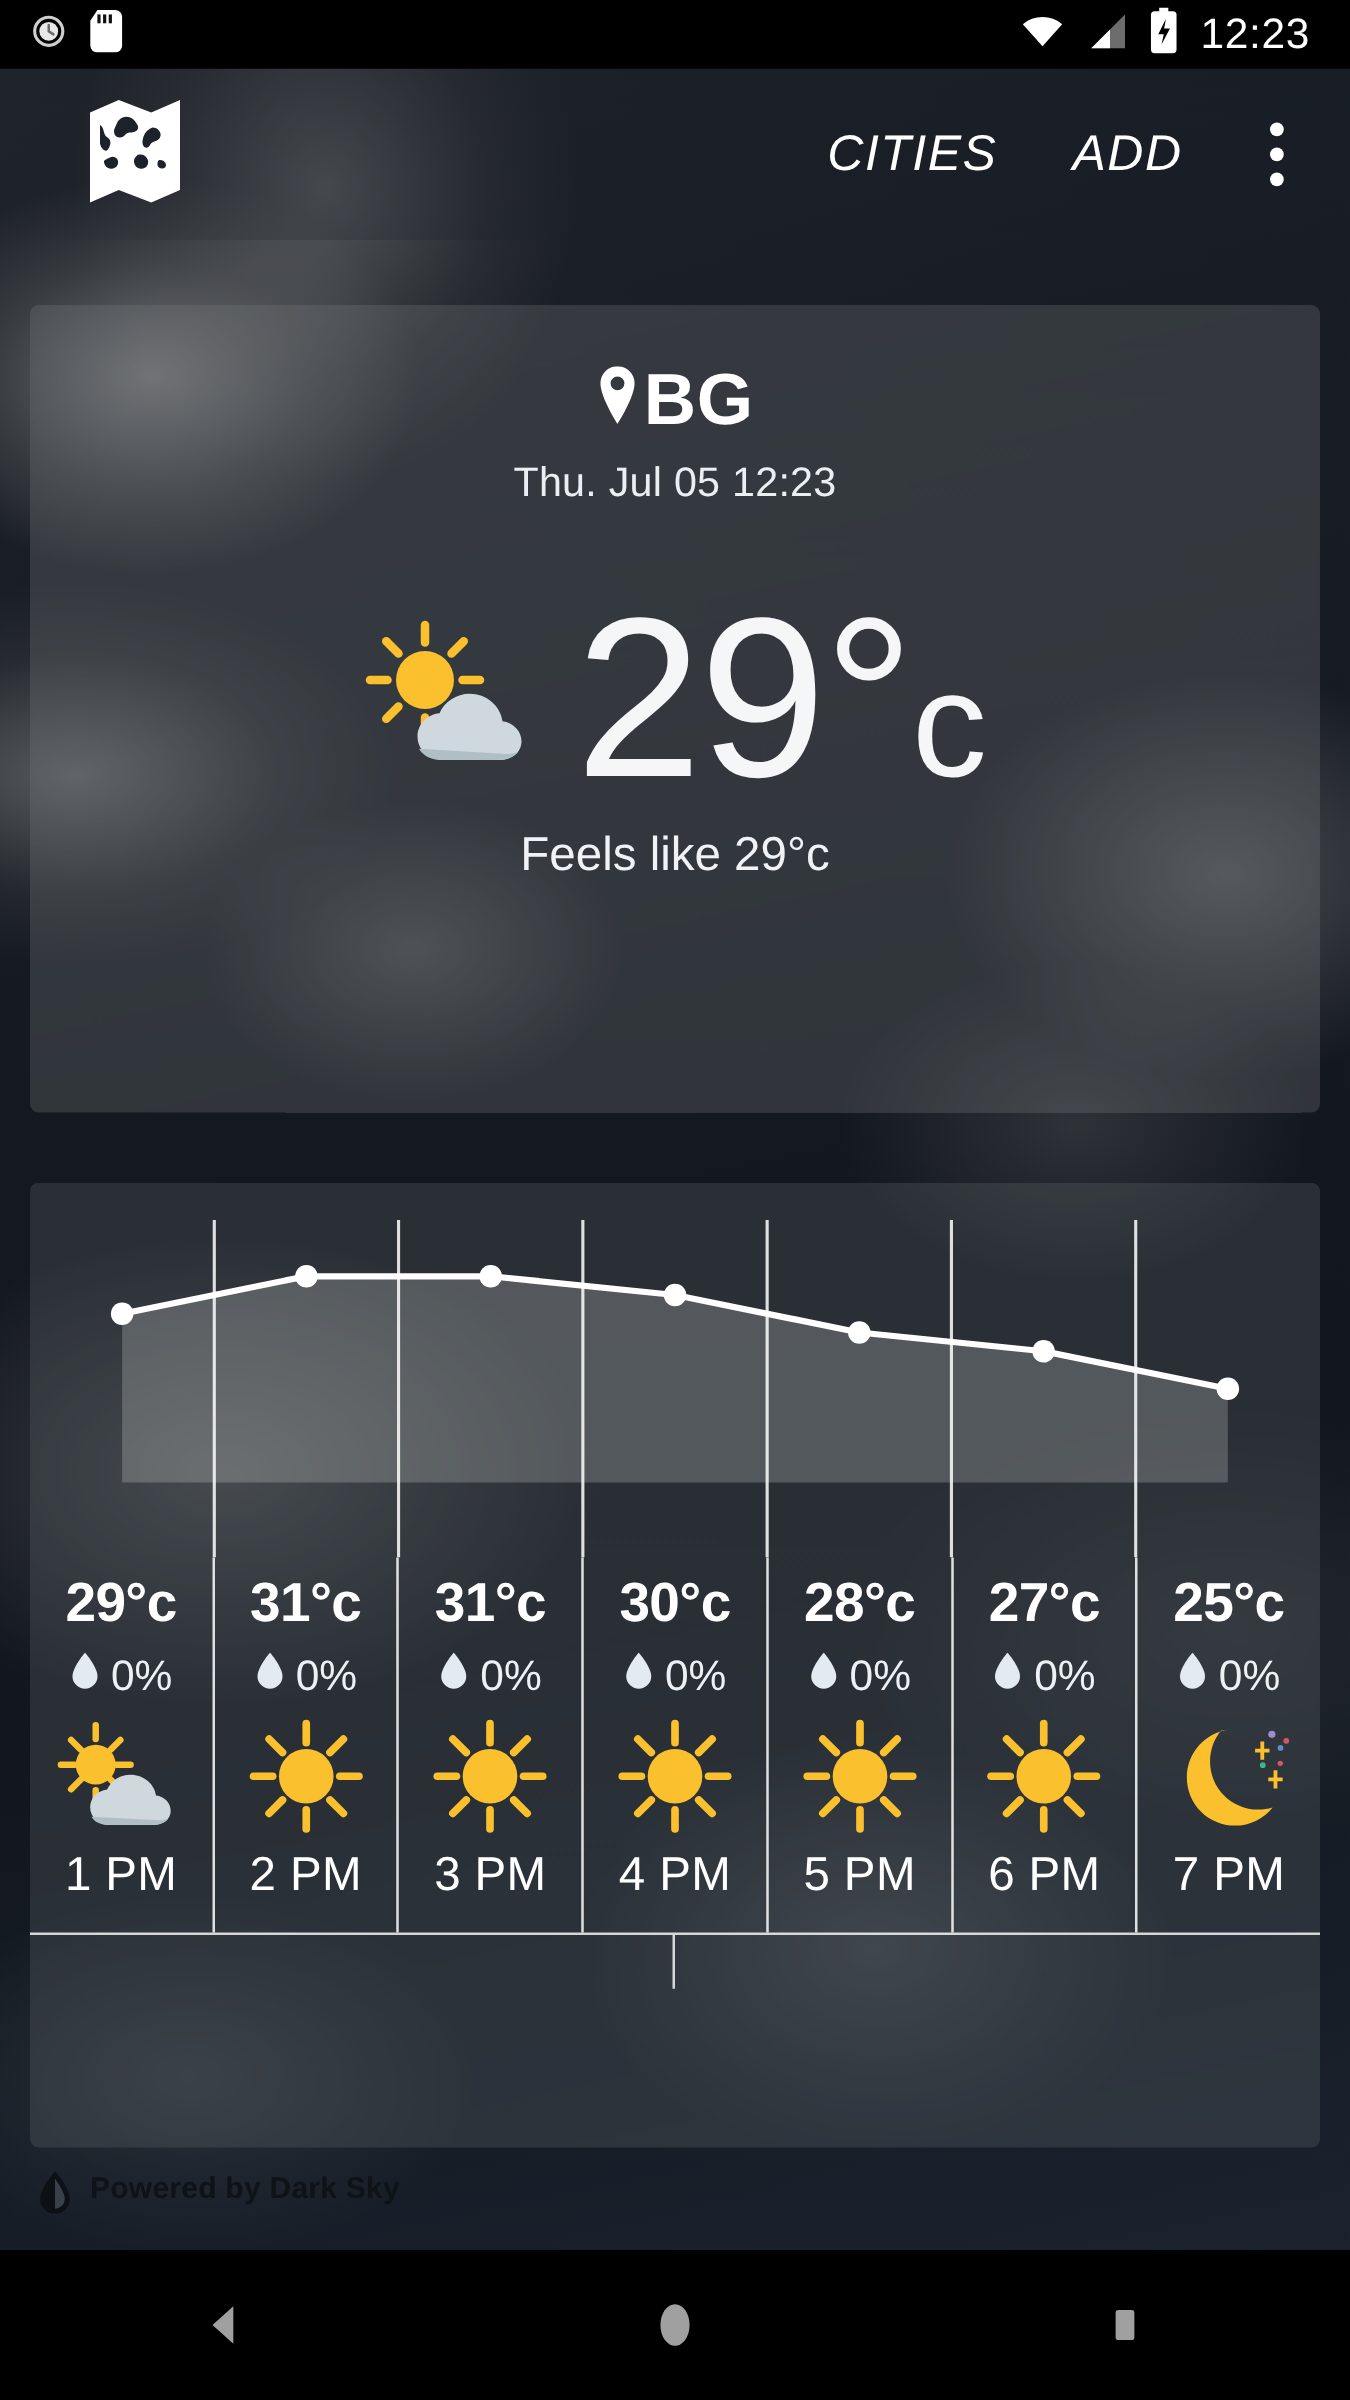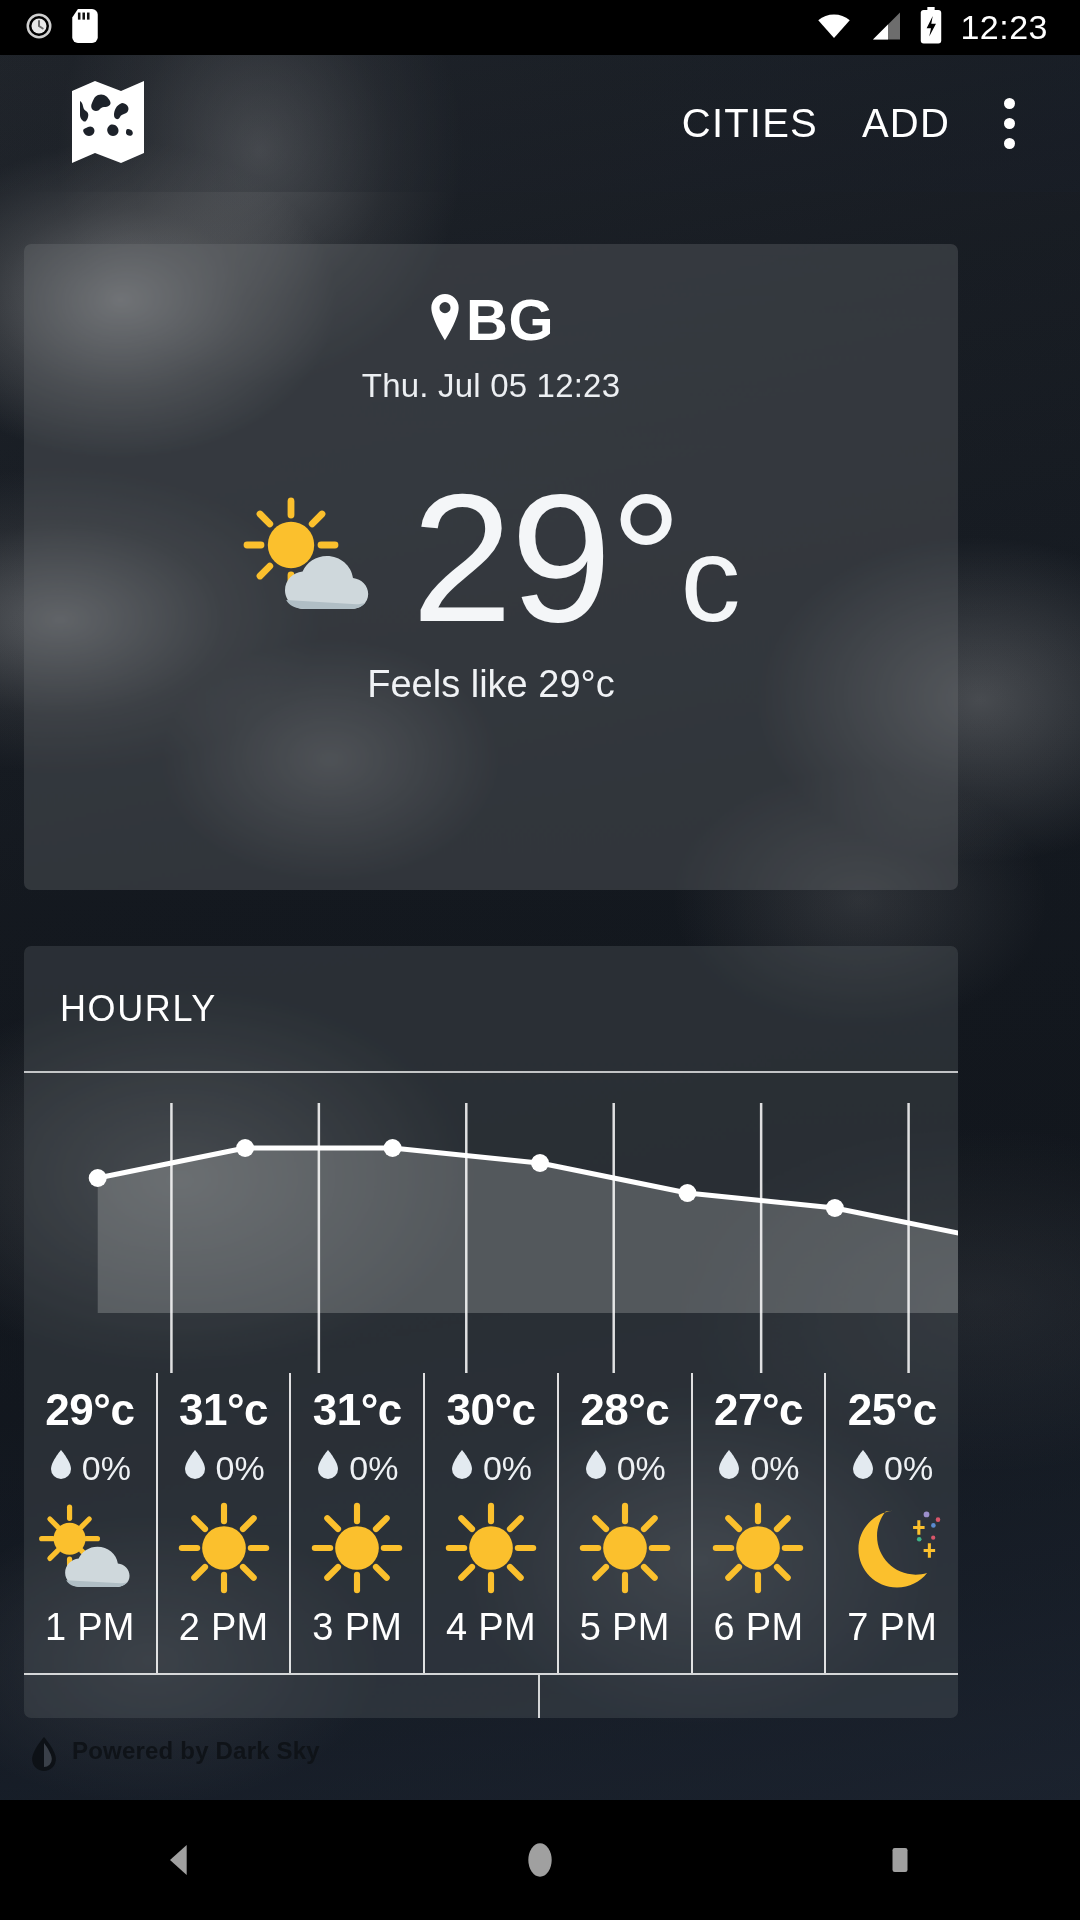--- a/index.html
+++ b/index.html
@@ -42,31 +42,31 @@
   .sb-right{ margin-left:auto; display:flex; align-items:center; gap:16px; padding-right:32px; }
   .sb-time{ color:#fff; font-size:34px; letter-spacing:.5px; }
 
   
   #appbar{
     position:absolute; left:0; top:55px; width:1080px; height:137px;
     display:flex; align-items:center; z-index:30;
     background:linear-gradient(90deg, rgba(40,44,50,.15) 0%, rgba(26,31,39,.35) 55%, rgba(24,30,40,.45) 100%);
   }
   #appbar .logo{ margin-left:70px; }
-  #appbar .actions{ margin-left:auto; display:flex; align-items:center; gap:0; padding-right:34px; }
+  #appbar .actions{ margin-left:auto; display:flex; align-items:center; gap:16px; padding-right:22px;font-style:italic; }
   .ab-btn{
     color:#fff; font-size:40px; letter-spacing:1.2px; font-weight:400;
     padding:14px 22px; white-space:nowrap;
   }
   .ab-over{ width:74px; height:74px; display:flex; flex-direction:column; align-items:center; justify-content:center; gap:9px; }
   .ab-over i{ display:block; width:11px; height:11px; border-radius:50%; background:#fff; }
 
   
   .card{
-    position:absolute; left:24px; width:934px;
+    position:absolute; left:24px; width:1032px;
     background:rgba(118,122,126,.30);
     border-radius:7px;
     backdrop-filter:blur(1px);
     z-index:20;
   }
   #current-card{ top:244px; height:646px; }
   #hourly-card{ top:946px; height:772px; background:rgba(110,114,119,.26); overflow:hidden; }
 
   
   .loc-row{ display:flex; align-items:center; justify-content:center; margin-top:42px; gap:4px; }
@@ -220,23 +220,20 @@
         <path d="M21.6 51.5c1.5 2.7 4.6 4.5 9.4 4.5h22.6c3.2 0 6.1-1.2 7.7-3.3-1.3.6-2.9.9-4.6.9z" fill="#b0bec5"></path>
       </svg>
     </span>
     <span class="temp-big"><span>29°</span><span class="unit">c</span></span>
   </div>
 
   <div class="feels">Feels like 29°c</div>
 </div>
 
 <div class="card" id="hourly-card">
-  <div class="hourly-head">
-    <span>HOURLY</span>
-  </div>
 
   <div id="chart-wrap">
     <svg id="chart" viewBox="0 0 1032 300" preserveAspectRatio="none">
       <g id="chart-grid">
           <line x1="147.42857142857142" y1="30" x2="147.42857142857142" y2="300" stroke="#ffffff" stroke-width="2.5" opacity="0.85"></line>
           <line x1="294.85714285714283" y1="30" x2="294.85714285714283" y2="300" stroke="#ffffff" stroke-width="2.5" opacity="0.85"></line>
           <line x1="442.2857142857142" y1="30" x2="442.2857142857142" y2="300" stroke="#ffffff" stroke-width="2.5" opacity="0.85"></line>
           <line x1="589.7142857142857" y1="30" x2="589.7142857142857" y2="300" stroke="#ffffff" stroke-width="2.5" opacity="0.85"></line>
           <line x1="737.1428571428571" y1="30" x2="737.1428571428571" y2="300" stroke="#ffffff" stroke-width="2.5" opacity="0.85"></line>
           <line x1="884.5714285714284" y1="30" x2="884.5714285714284" y2="300" stroke="#ffffff" stroke-width="2.5" opacity="0.85"></line>

